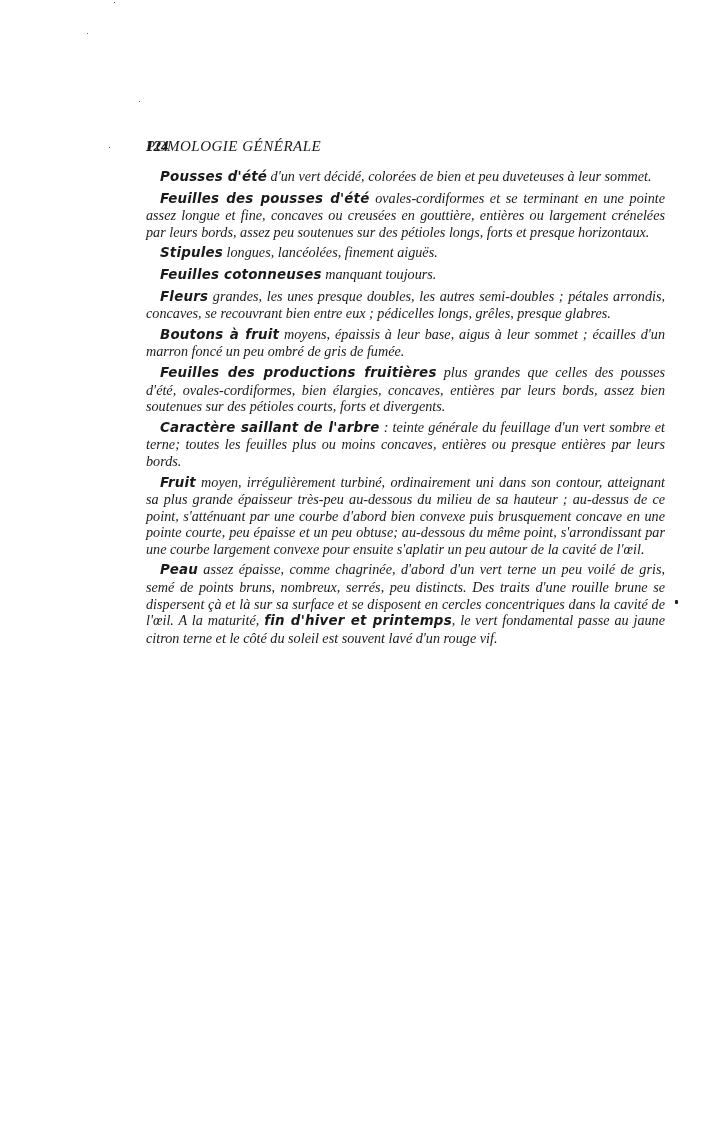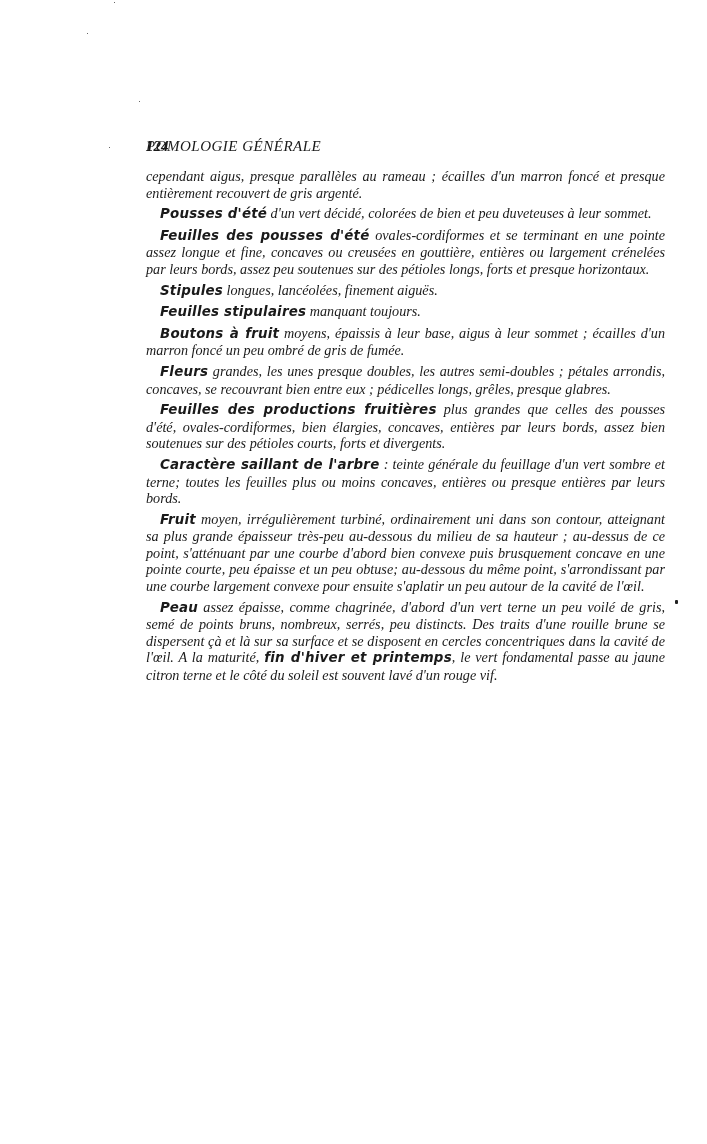--- a/index.html
+++ b/index.html
@@ -78,46 +78,43 @@
   </style>
 </head>
 <body>
 
 <div class="page">
   <div class="running-head">
     <span class="page-number">124</span>
     <span class="running-title">POMOLOGIE GÉNÉRALE</span>
   </div>
 
-  <p class="para noindent">
-    <span>cependant aigus, presque parallèles au rameau ; écailles d'un marron foncé et presque entièrement recouvert de gris argenté.</span>
-  </p>
 
   <p class="para">
     <span class="term">Pousses d'été</span><span> d'un vert décidé, colorées de bien et peu duveteuses à leur sommet.</span>
   </p>
 
   <p class="para">
     <span class="term">Feuilles des pousses d'été</span><span> ovales-cordiformes et se terminant en une pointe assez longue et fine, concaves ou creusées en gouttière, entières ou largement crénelées par leurs bords, assez peu soutenues sur des pétioles longs, forts et presque horizontaux.</span>
   </p>
 
   <p class="para">
     <span class="term">Stipules</span><span> longues, lancéolées, finement aiguës.</span>
   </p>
 
   <p class="para">
-    <span class="term">Feuilles stipulaires</span><span> manquant toujours.</span>
+    <span class="term">Feuilles cotonneuses</span><span> manquant toujours.</span>
+  </p>
+
+  <p class="para">
+    <span class="term">Fleurs</span><span> grandes, les unes presque doubles, les autres semi-doubles ; pétales arrondis, concaves, se recouvrant bien entre eux ; pédicelles longs, grêles, presque glabres.</span>
   </p>
 
   <p class="para">
     <span class="term">Boutons à fruit</span><span> moyens, épaissis à leur base, aigus à leur sommet ; écailles d'un marron foncé un peu ombré de gris de fumée.</span>
-  </p>
-
-  <p class="para">
-    <span class="term">Fleurs</span><span> grandes, les unes presque doubles, les autres semi-doubles ; pétales arrondis, concaves, se recouvrant bien entre eux ; pédicelles longs, grêles, presque glabres.</span>
   </p>
 
   <p class="para">
     <span class="term">Feuilles des productions fruitières</span><span> plus grandes que celles des pousses d'été, ovales-cordiformes, bien élargies, concaves, entières par leurs bords, assez bien soutenues sur des pétioles courts, forts et divergents.</span>
   </p>
 
   <p class="para">
     <span class="term">Caractère saillant de l'arbre</span><span> : teinte générale du feuillage d'un vert sombre et terne; toutes les feuilles plus ou moins concaves, entières ou presque entières par leurs bords.</span>
   </p>
 

